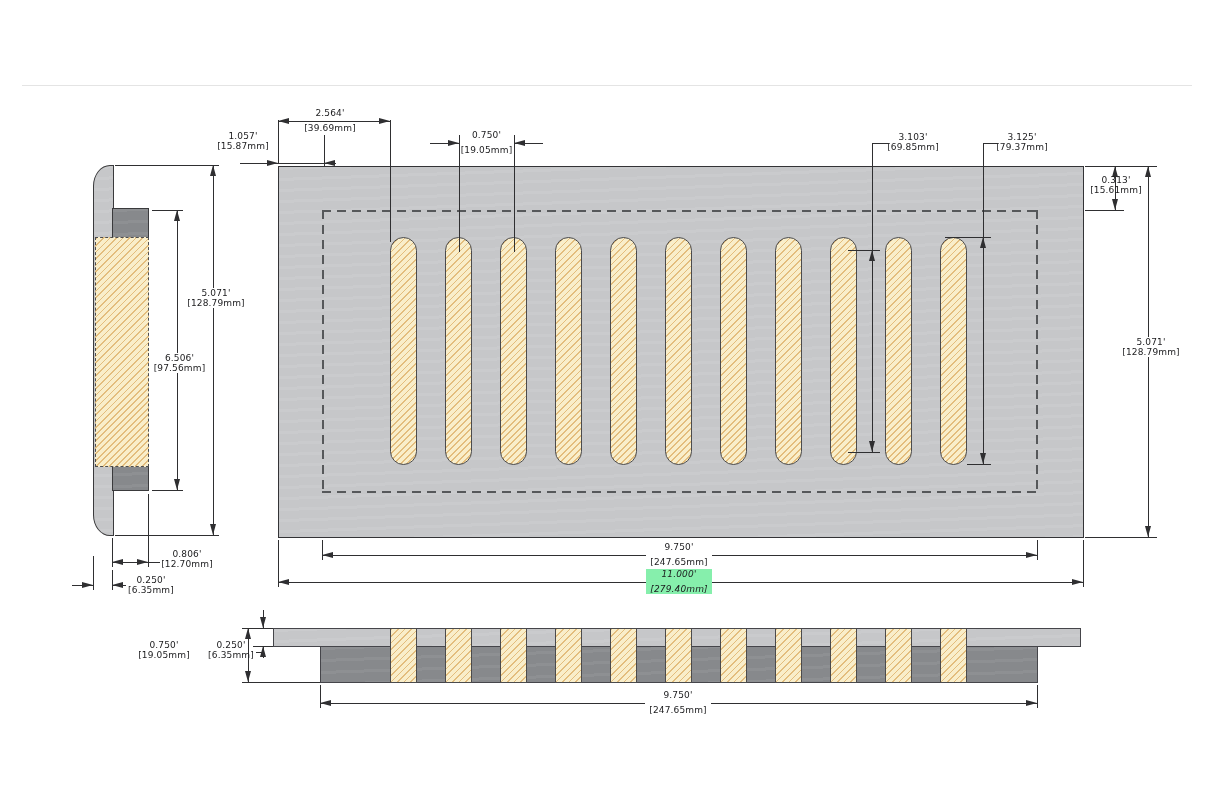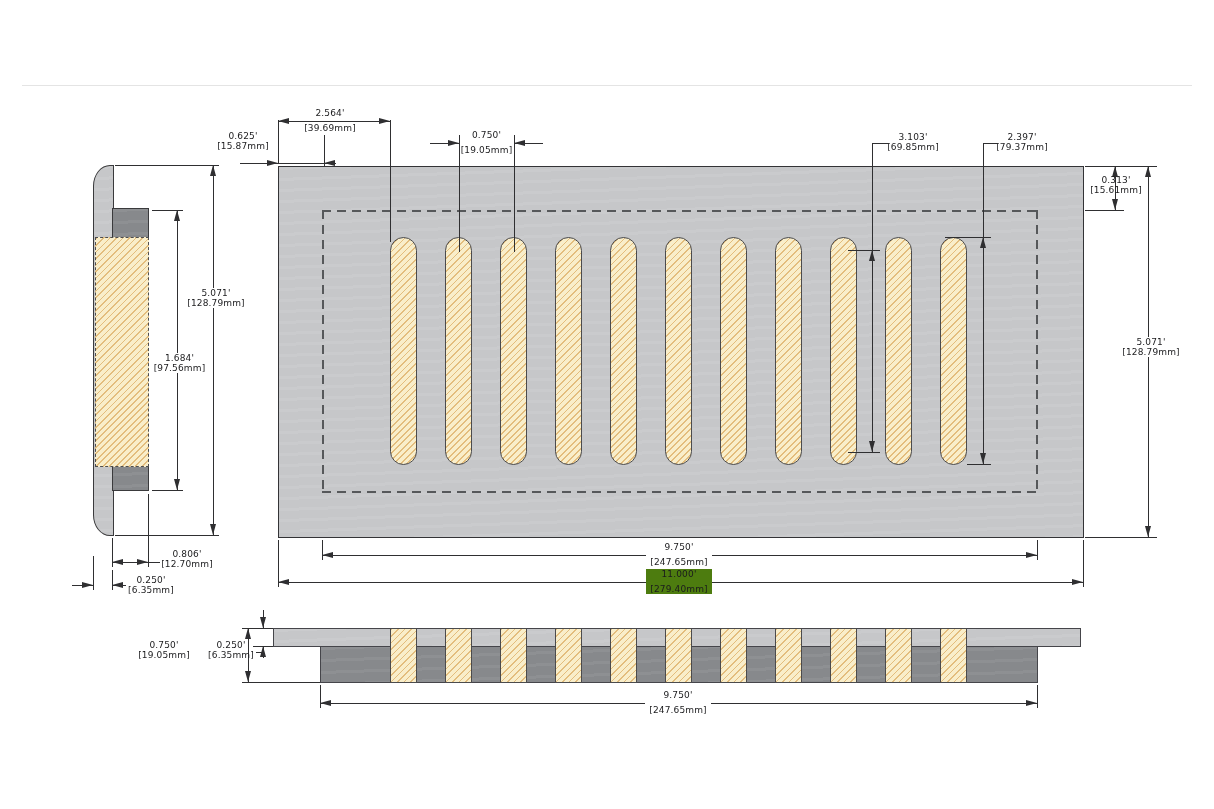--- a/index.html
+++ b/index.html
@@ -88,21 +88,21 @@
   <div class="dlbl split" style="left:300px;top:108px;width:60px;">
     <div class="din">2.564'</div>
     <div class="dmm">[39.69mm]</div>
   </div>
 
   <div class="hl" style="left:240px;top:163px;width:96px;"></div>
   <i class="ar" style="left:267px;top:160px;"></i>
   <i class="al" style="left:324px;top:160px;"></i>
   <div class="vl" style="left:324px;top:135px;height:31px;"></div>
   <div class="dlbl" style="left:212px;top:131px;width:62px;">
-    <div class="din">0.625'</div>
+    <div class="din">1.057'</div>
     <div class="dmm">[15.87mm]</div>
   </div>
 
   <div class="vl" style="left:459px;top:135px;height:117px;"></div>
   <div class="vl" style="left:514px;top:135px;height:117px;"></div>
   <div class="hl" style="left:430px;top:143px;width:29px;"></div>
   <div class="hl" style="left:514px;top:143px;width:29px;"></div>
   <i class="ar" style="left:448px;top:140px;"></i>
   <i class="al" style="left:514px;top:140px;"></i>
   <div class="dlbl split" style="left:456px;top:130px;width:61px;">
@@ -121,21 +121,21 @@
     <div class="dmm">[69.85mm]</div>
   </div>
 
   <div class="vl" style="left:983px;top:143px;height:321px;"></div>
   <div class="hl" style="left:983px;top:143px;width:14px;"></div>
   <div class="hl" style="left:945px;top:237px;width:46px;"></div>
   <div class="hl" style="left:967px;top:464px;width:24px;"></div>
   <i class="au" style="left:980px;top:237px;"></i>
   <i class="ad" style="left:980px;top:453px;"></i>
   <div class="dlbl" style="left:994px;top:132px;width:56px;">
-    <div class="din">2.397'</div>
+    <div class="din">3.125'</div>
     <div class="dmm">[79.37mm]</div>
   </div>
 
   <div class="hl" style="left:1085px;top:166px;width:72px;"></div>
   <div class="hl" style="left:1085px;top:210px;width:39px;"></div>
   <div class="vl" style="left:1115px;top:166px;height:44px;"></div>
   <i class="au" style="left:1112px;top:166px;"></i>
   <i class="ad" style="left:1112px;top:199px;"></i>
   <div class="dlbl" style="left:1087px;top:175px;width:58px;">
     <div class="din">0.313'</div>
@@ -159,42 +159,42 @@
   <div class="dlbl split" style="left:646px;top:542px;width:66px;background:#fff;">
     <div class="din">9.750'</div>
     <div class="dmm">[247.65mm]</div>
   </div>
 
   <div class="vl" style="left:278px;top:540px;height:47px;"></div>
   <div class="vl" style="left:1083px;top:540px;height:47px;"></div>
   <div class="hl" style="left:278px;top:582px;width:805px;"></div>
   <i class="al" style="left:278px;top:579px;"></i>
   <i class="ar" style="left:1072px;top:579px;"></i>
-  <div class="dlbl split" style="left:646px;top:569px;width:66px;background:#4d7c0f;">
+  <div class="dlbl split" style="left:646px;top:569px;width:66px;background:#86efac;font-style:italic;">
     <div class="din">11.000'</div>
     <div class="dmm">[279.40mm]</div>
   </div>
 
   <div class="hl" style="left:115px;top:165px;width:104px;"></div>
   <div class="hl" style="left:115px;top:535px;width:104px;"></div>
   <div class="vl" style="left:213px;top:165px;height:370px;"></div>
   <i class="au" style="left:210px;top:165px;"></i>
   <i class="ad" style="left:210px;top:524px;"></i>
   <div class="dlbl wbg" style="left:185px;top:288px;width:58px;">
     <div class="din">5.071'</div>
     <div class="dmm">[128.79mm]</div>
   </div>
 
   <div class="hl" style="left:152px;top:210px;width:31px;"></div>
   <div class="hl" style="left:152px;top:490px;width:31px;"></div>
   <div class="vl" style="left:177px;top:210px;height:280px;"></div>
   <i class="au" style="left:174px;top:210px;"></i>
   <i class="ad" style="left:174px;top:479px;"></i>
   <div class="dlbl wbg" style="left:149px;top:353px;width:57px;">
-    <div class="din">1.684'</div>
+    <div class="din">6.506'</div>
     <div class="dmm">[97.56mm]</div>
   </div>
 
   <div class="vl" style="left:112px;top:538px;height:29px;"></div>
   <div class="vl" style="left:148px;top:494px;height:73px;"></div>
   <div class="hl" style="left:112px;top:562px;width:48px;"></div>
   <i class="al" style="left:112px;top:559px;"></i>
   <i class="ar" style="left:137px;top:559px;"></i>
   <div class="dlbl" style="left:160px;top:549px;width:54px;">
     <div class="din">0.806'</div>

